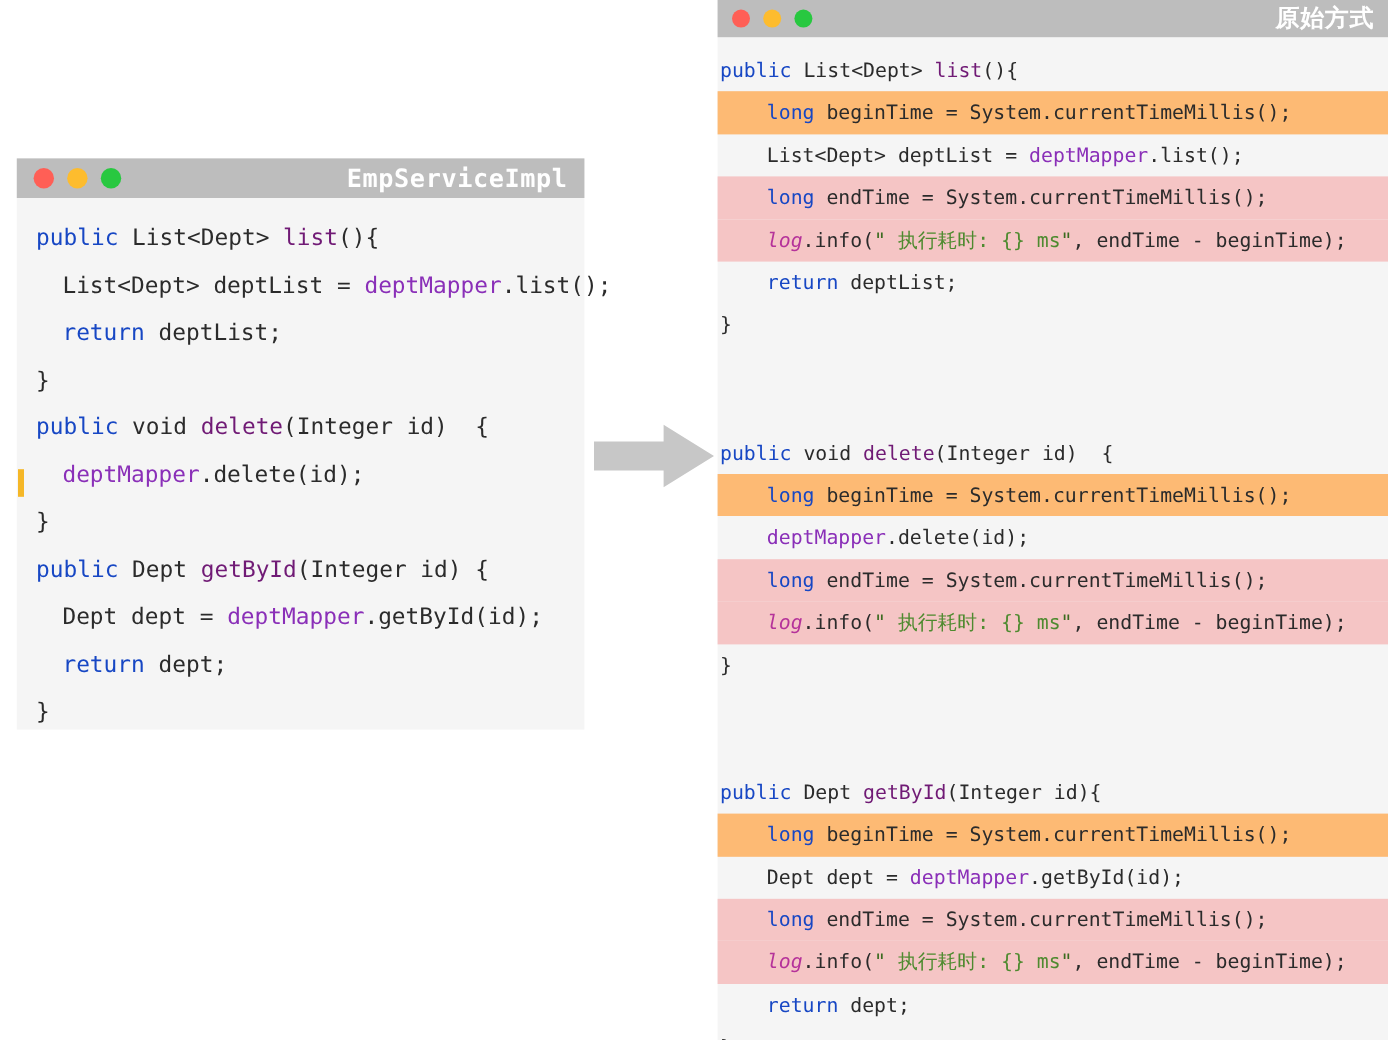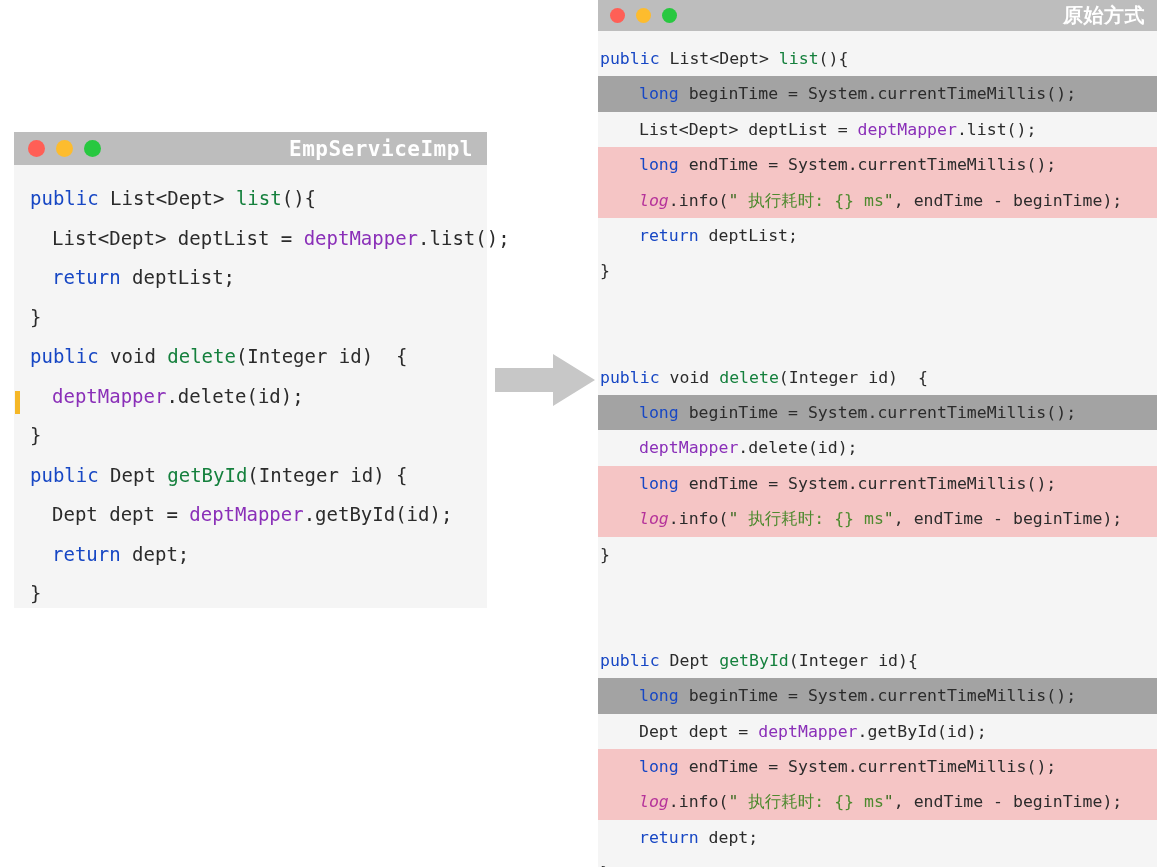--- a/index.html
+++ b/index.html
@@ -31,21 +31,21 @@
   
   .code{
     font-family:"DejaVu Sans Mono","Liberation Mono",monospace;
     color:#2b2b2b;
     white-space:pre;
   }
   .ln{display:block;white-space:pre;}
 
   
   .kw{color:#1747c4;text-align:right;}          
-  .mth{color:#15803d;}         
+  .mth{color:#701a75;}         
   .fld{color:#8a2fb8;}         
   .fld-i{color:#b5329a;font-style:italic;}
   .ital{}
   .str{color:#4e8a2f;text-align:right;}
   .quote{color:#3b6b20;}
 
   
   #left-window{
     left:14px;top:132px;width:473px;height:476px;
   }
@@ -71,21 +71,21 @@
   #right-window .dot{width:15px;height:15px;}
   #right-window .win-title{
     font-size:20px;
     font-family:"DejaVu Sans","Liberation Sans",sans-serif;
   }
   #right-window .code{
     font-size:16.5px;line-height:35.4px;
     padding:10px 0 0 0;box-sizing:border-box;
   }
   #right-window .ln{padding-left:2px;}
-  .hl-purple{background:#a3a3a3;}
+  .hl-purple{background:#fdba74;}
   .hl-pink{background:#f5c5c5;}
   .blank{display:block;height:35.4px;}
 </style>
 </head>
 <body>
 
 <div class="window" id="left-window">
   <div class="titlebar">
     <div class="lights">
       <span class="dot red"></span>

